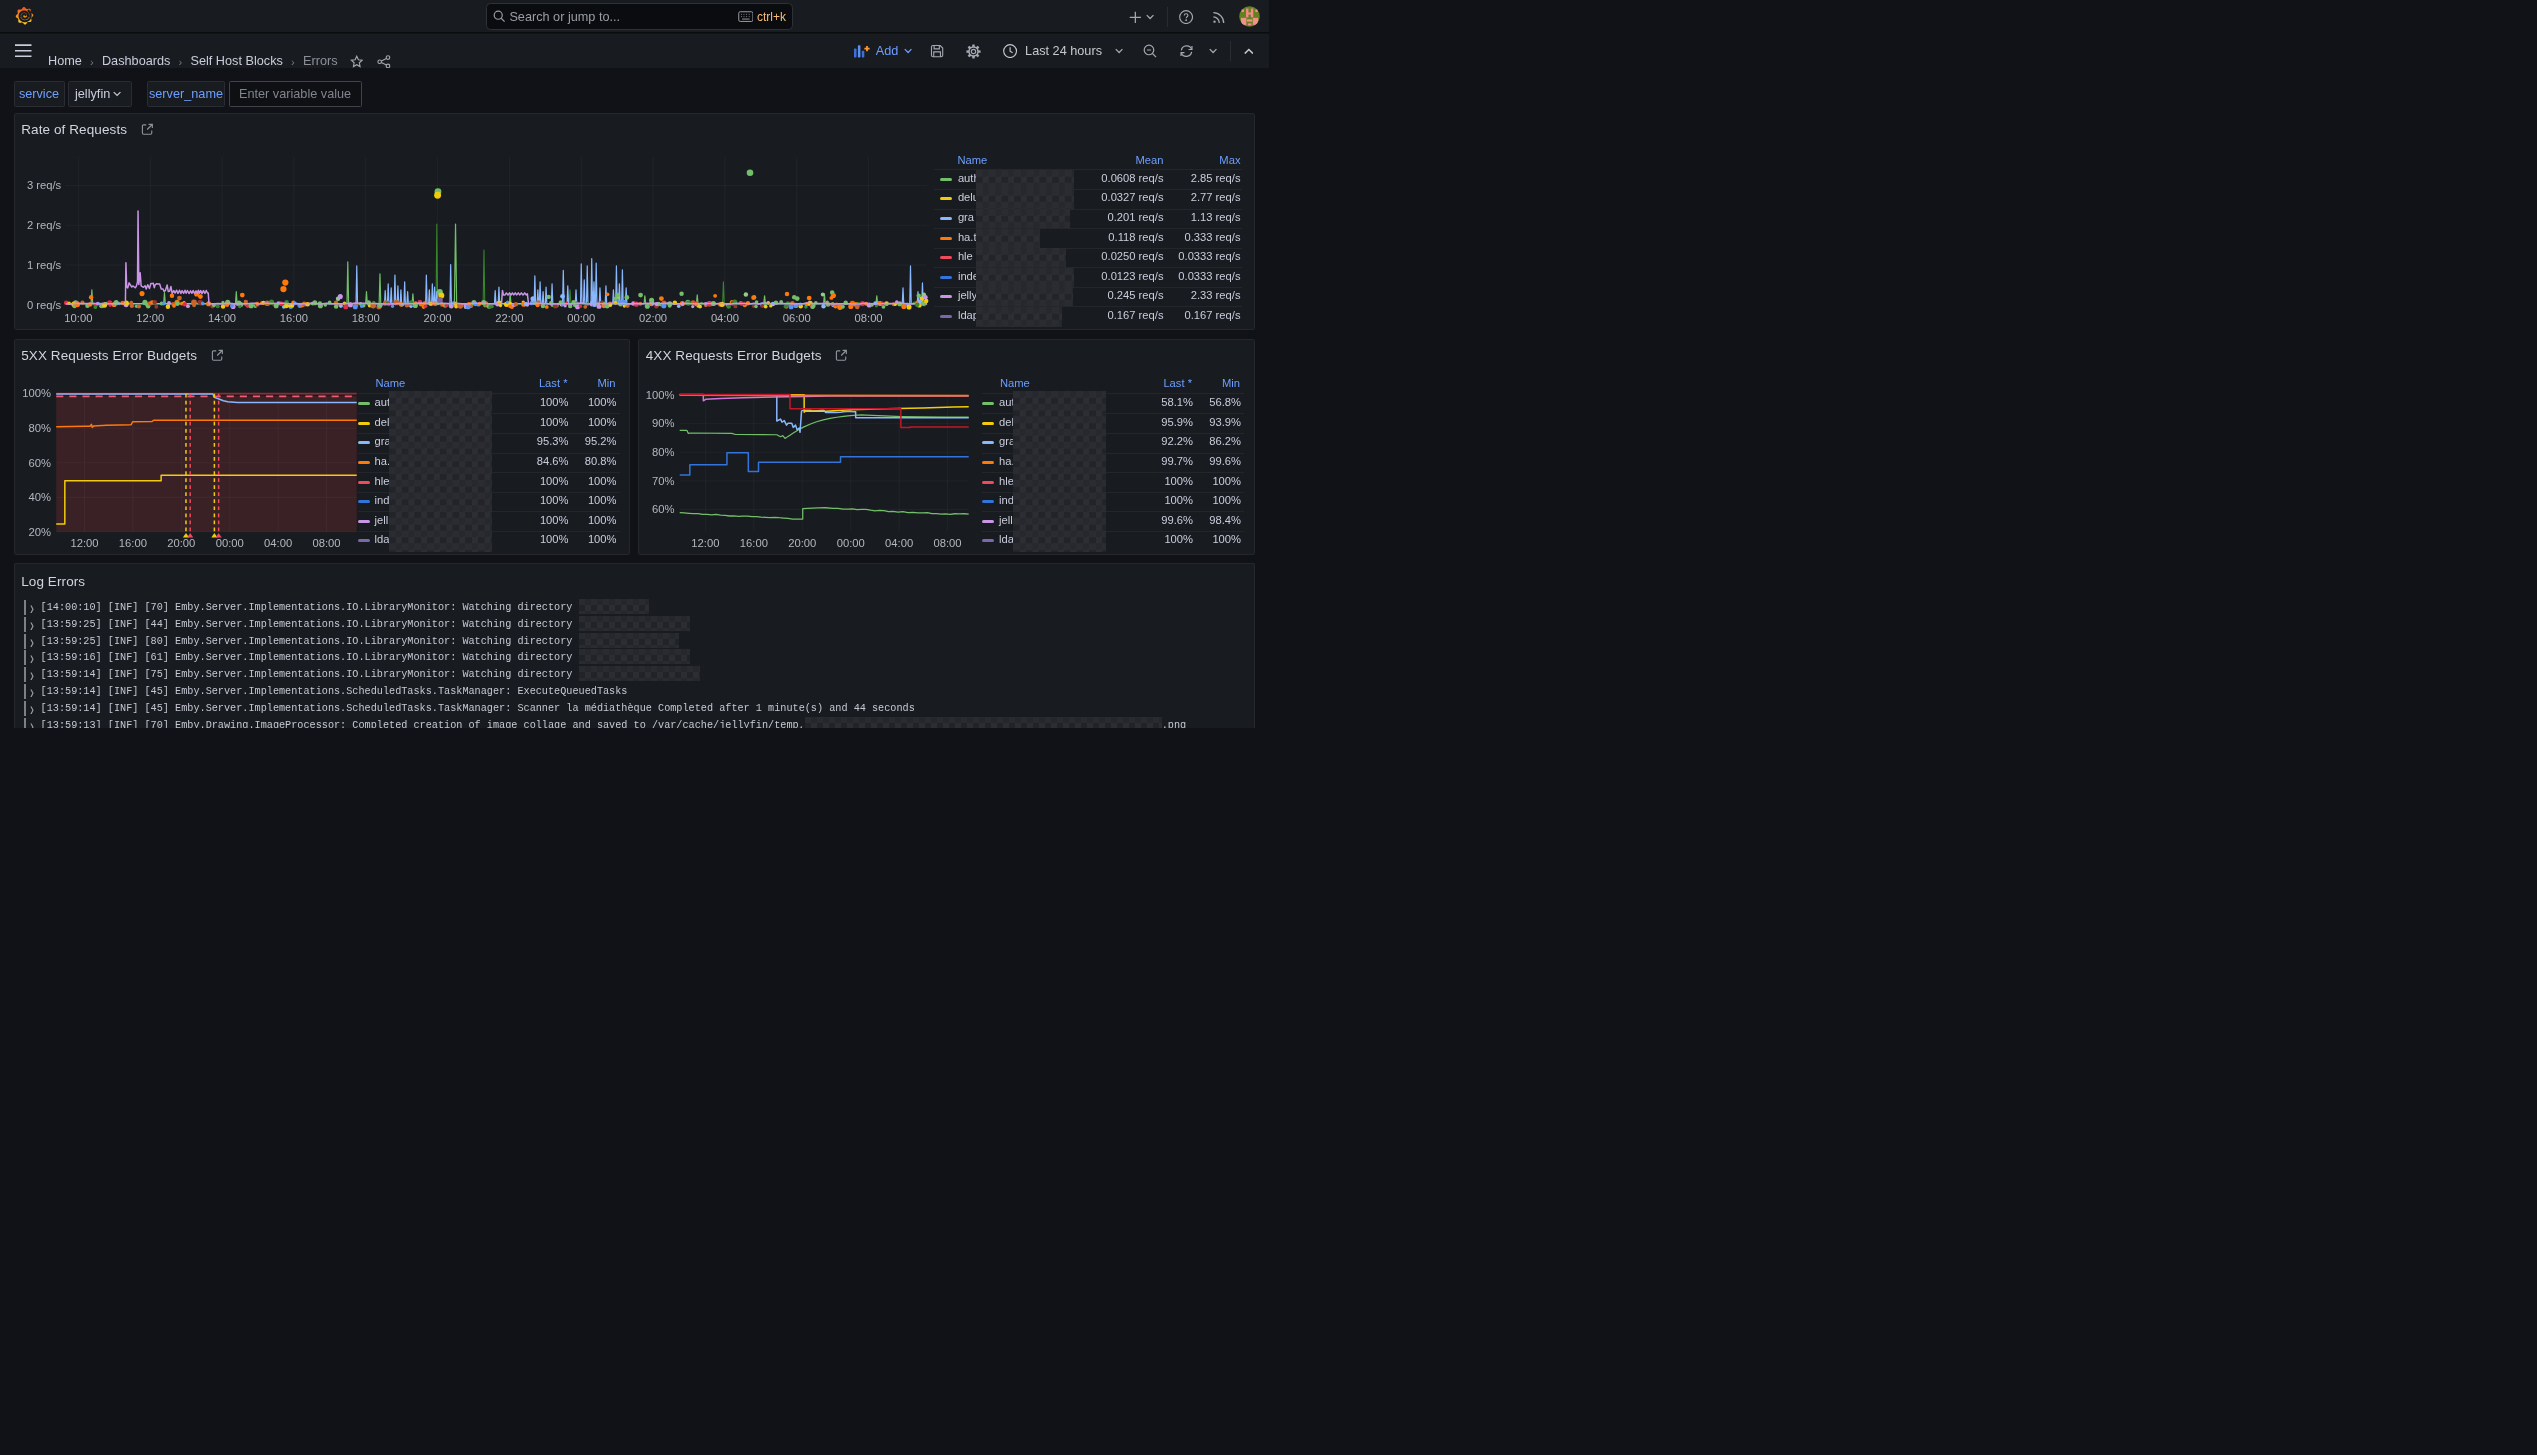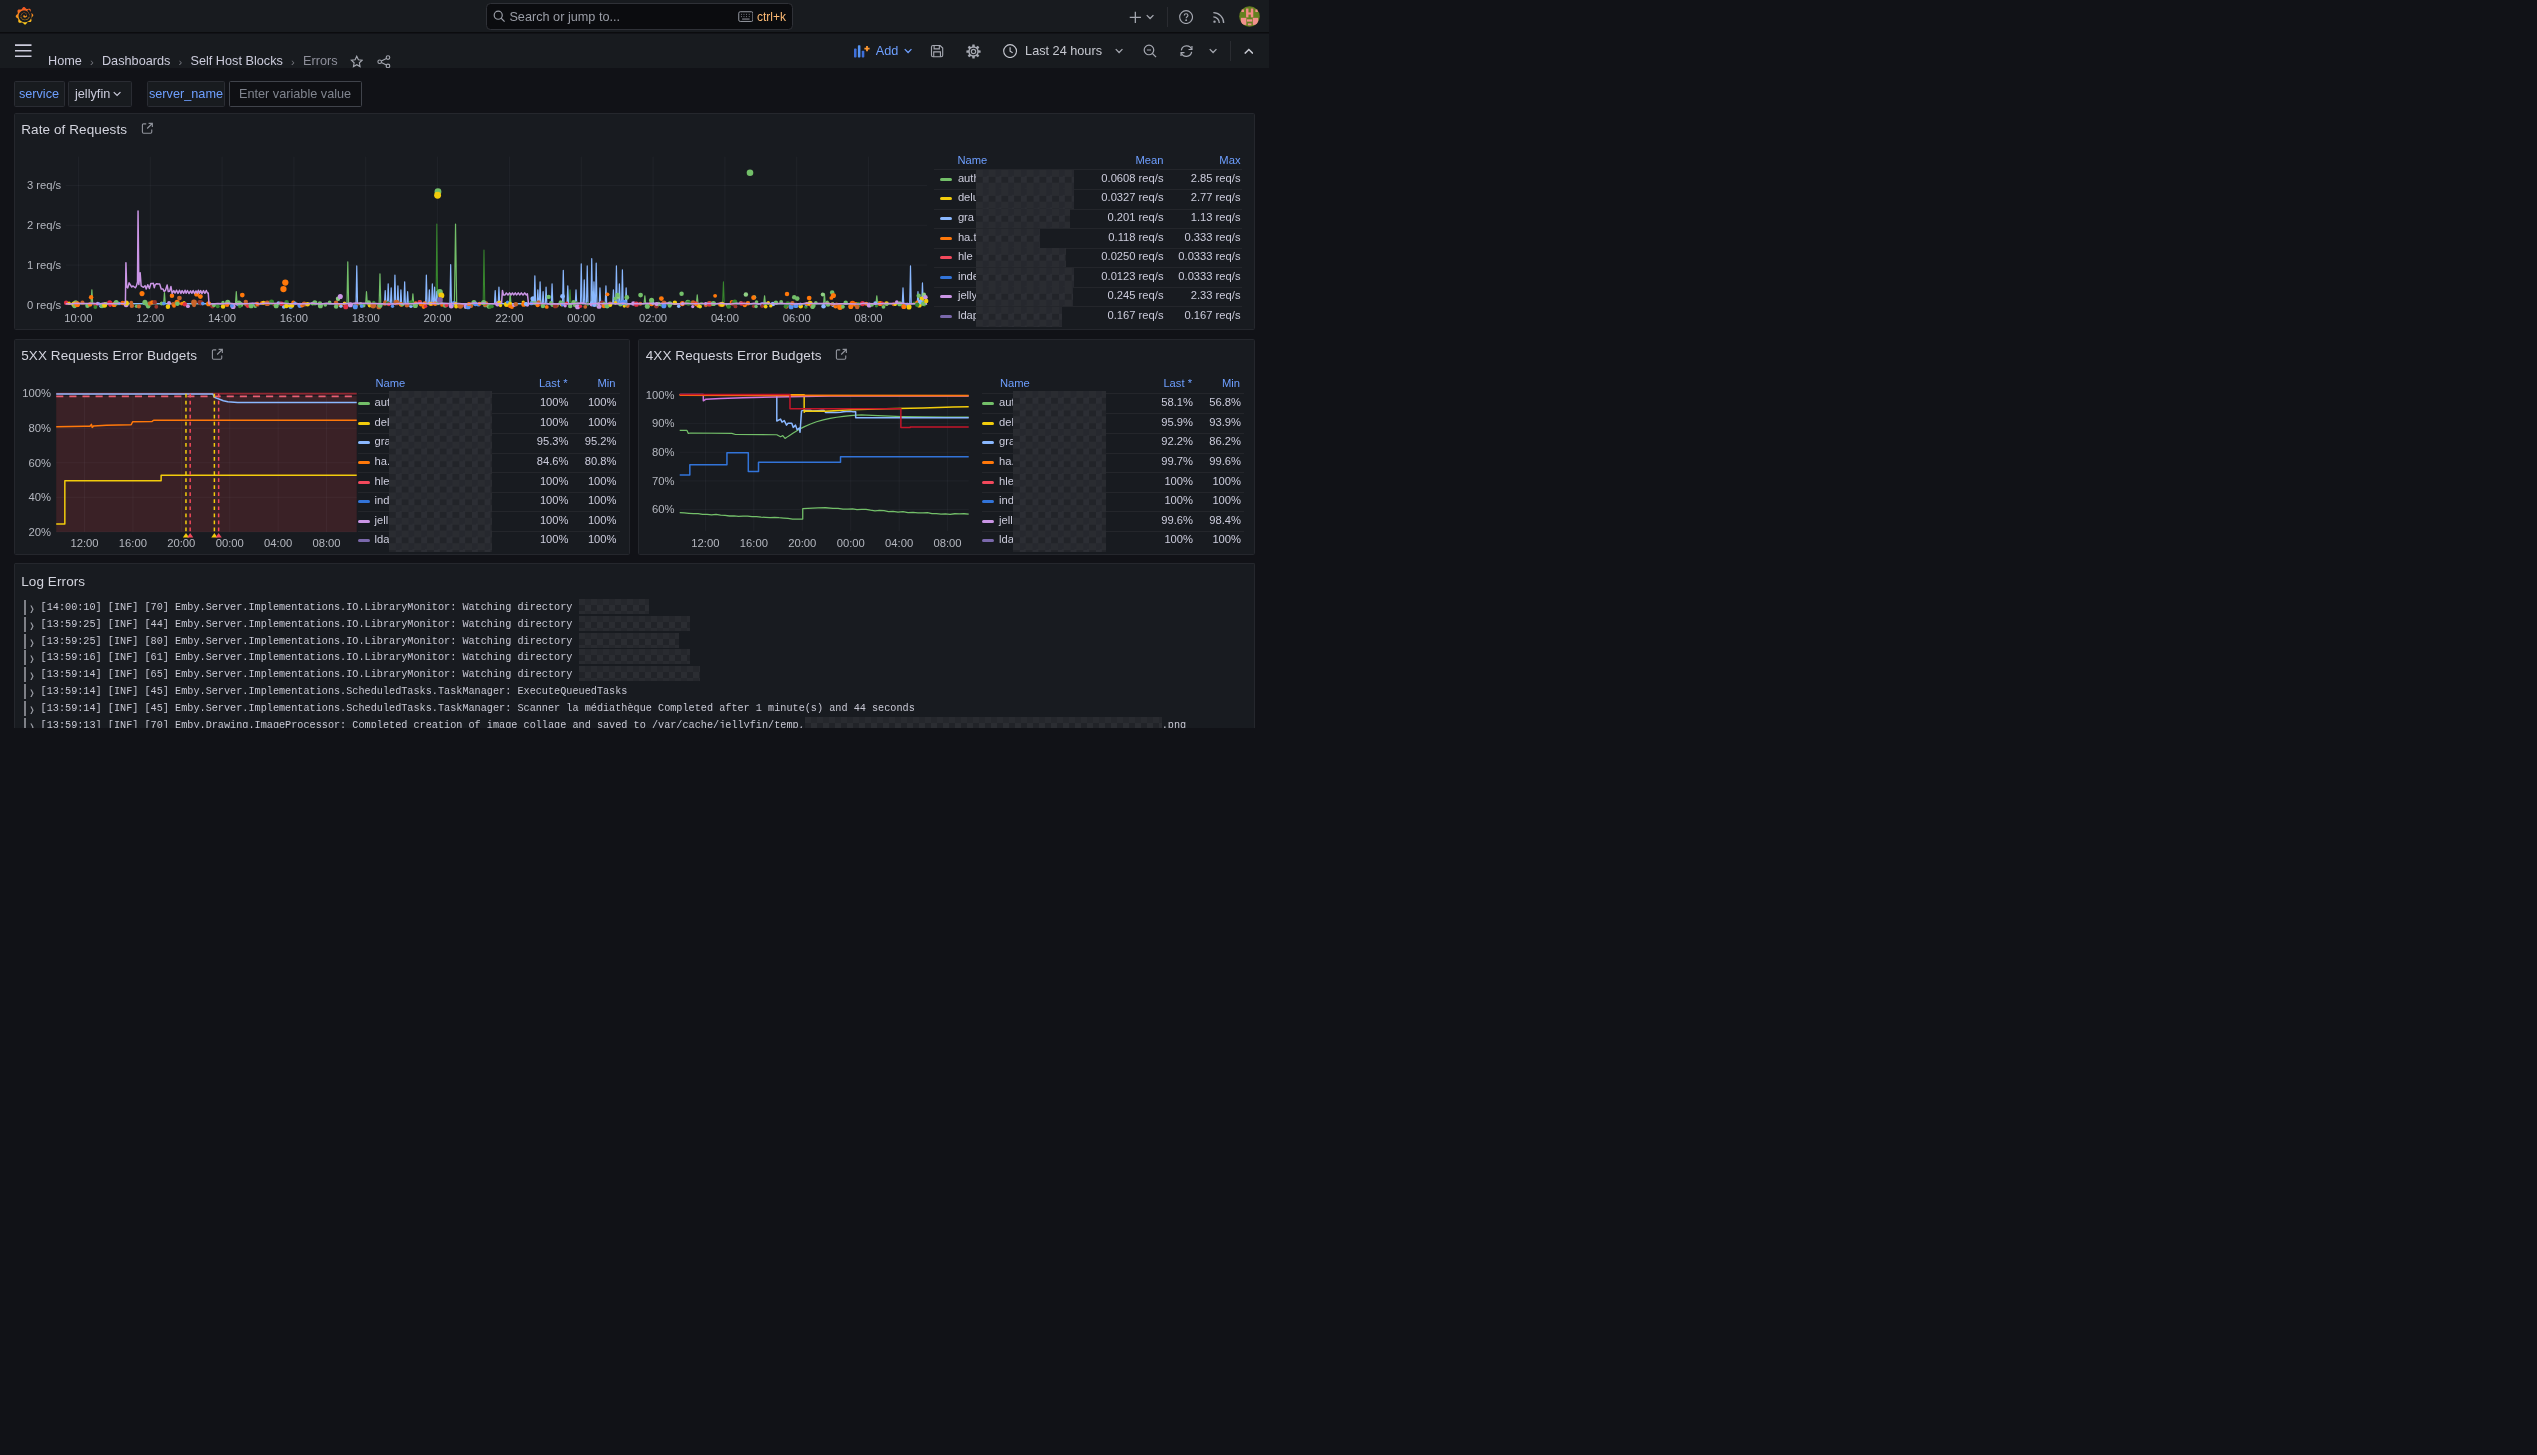--- a/index.html
+++ b/index.html
@@ -16,21 +16,21 @@
 #crumbs{position:absolute;left:48px;top:0;height:34px;display:flex;align-items:flex-end;font-size:12.7px}
 #crumbs .sep{color:#73757d;margin:0 8.2px;font-size:11.2px}
 #crumbs .dim{color:rgba(204,204,220,.65)}
 #navright{position:absolute;right:0;top:0;height:34px;display:flex;align-items:center;color:#a5a8b1}
 
 .varlabel{position:absolute;height:25.5px;background:#181b1f;border:0.7px solid #2a2c33;border-radius:1.5px;display:flex;align-items:center;justify-content:center;color:#6e9fff;font-size:12.7px}
 .varval{position:absolute;height:25.5px;background:#181b1f;border:0.7px solid #2a2c33;border-radius:1.5px;display:flex;align-items:center;color:#ccccdc;font-size:12.7px;padding:0 9px}
 .varinput{position:absolute;height:25.5px;background:#0f1014;border:0.7px solid #40434b;border-radius:1.5px;display:flex;align-items:center;color:#81858f;font-size:12.7px;padding:0 9px}
 
 .panel{position:absolute;background:#181b20;border:0.7px solid #25272d;border-radius:1.5px}
-.ptitle{position:absolute;left:6.7px;top:8.2px;font-size:13.5px;font-weight:500;color:#d3d4de;letter-spacing:0.1px;display:flex;gap:13.5px}
+.ptitle{position:absolute;left:6.7px;top:8.2px;font-size:13.5px;font-weight:500;color:#d3d4de;letter-spacing:0.1px;display:flex;align-items:center;gap:13.5px}
 .ptitle svg{opacity:.85}
 
 .lgd-hdr{position:absolute;font-size:11.2px;font-weight:500;color:#6e9fff}
 .lgd-row{position:absolute;font-size:11.2px;color:#ccccdc}
 .lgd-sep{position:absolute;height:0.7px;background:#24262b}
 .pill{position:absolute;width:12px;height:3.4px;border-radius:2.2px;top:6px}
 .num{position:absolute;text-align:right}
 .mosaic{position:absolute;background-image:conic-gradient(#26282e 0 25%,#2c2e34 0 50%,#222429 0 75%,#2a2c31 0);background-size:12.7px 12.7px}
 .mosaic2{position:absolute;background-image:conic-gradient(#25272c 0 25%,#2b2d32 0 50%,#212328 0 75%,#292b30 0);background-size:12px 12px}
 
@@ -922,18 +922,18 @@
       <span class="num abs" style="left:202px;top:0;width:57px">100%</span>
     </div>
     <div class="mosaic" style="left:374px;top:51px;width:93px;height:161px"></div>
 </div>
 <div class="panel" id="log" style="left:13.5px;top:563px;width:1241px;height:166px;border-bottom:none">
 <div class="ptitle" style="top:9.7px">Log Errors</div>
 <div class="line" style="top:36px"><span class="bar"></span><span class="chev">❯</span><span>[14:00:10] [INF] [70] Emby.Server.Implementations.IO.LibraryMonitor: Watching directory </span><span class="mosaic2" style="position:relative;display:inline-block;width:70px;height:14.2px;vertical-align:middle;margin-top:-2.2px"></span></div>
     <div class="line" style="top:53px"><span class="bar"></span><span class="chev">❯</span><span>[13:59:25] [INF] [44] Emby.Server.Implementations.IO.LibraryMonitor: Watching directory </span><span class="mosaic2" style="position:relative;display:inline-block;width:111px;height:14.2px;vertical-align:middle;margin-top:-2.2px"></span></div>
     <div class="line" style="top:70px"><span class="bar"></span><span class="chev">❯</span><span>[13:59:25] [INF] [80] Emby.Server.Implementations.IO.LibraryMonitor: Watching directory </span><span class="mosaic2" style="position:relative;display:inline-block;width:100px;height:14.2px;vertical-align:middle;margin-top:-2.2px"></span></div>
     <div class="line" style="top:86px"><span class="bar"></span><span class="chev">❯</span><span>[13:59:16] [INF] [61] Emby.Server.Implementations.IO.LibraryMonitor: Watching directory </span><span class="mosaic2" style="position:relative;display:inline-block;width:111px;height:14.2px;vertical-align:middle;margin-top:-2.2px"></span></div>
-    <div class="line" style="top:103px"><span class="bar"></span><span class="chev">❯</span><span>[13:59:14] [INF] [65] Emby.Server.Implementations.IO.LibraryMonitor: Watching directory </span><span class="mosaic2" style="position:relative;display:inline-block;width:121px;height:14.2px;vertical-align:middle;margin-top:-2.2px"></span></div>
+    <div class="line" style="top:103px"><span class="bar"></span><span class="chev">❯</span><span>[13:59:14] [INF] [75] Emby.Server.Implementations.IO.LibraryMonitor: Watching directory </span><span class="mosaic2" style="position:relative;display:inline-block;width:121px;height:14.2px;vertical-align:middle;margin-top:-2.2px"></span></div>
     <div class="line" style="top:120px"><span class="bar"></span><span class="chev">❯</span><span>[13:59:14] [INF] [45] Emby.Server.Implementations.ScheduledTasks.TaskManager: ExecuteQueuedTasks</span></div>
     <div class="line" style="top:137px"><span class="bar"></span><span class="chev">❯</span><span>[13:59:14] [INF] [45] Emby.Server.Implementations.ScheduledTasks.TaskManager: Scanner la médiathèque Completed after 1 minute(s) and 44 seconds</span></div>
     <div class="line" style="top:154px"><span class="bar"></span><span class="chev">❯</span><span>[13:59:13] [INF] [70] Emby.Drawing.ImageProcessor: Completed creation of image collage and saved to /var/cache/jellyfin/temp,</span><span class="mosaic2" style="position:relative;display:inline-block;width:357px;height:14.2px;vertical-align:middle;margin-top:-2.2px"></span><span>.png</span></div>
 </div>
 
 
 </body></html>

